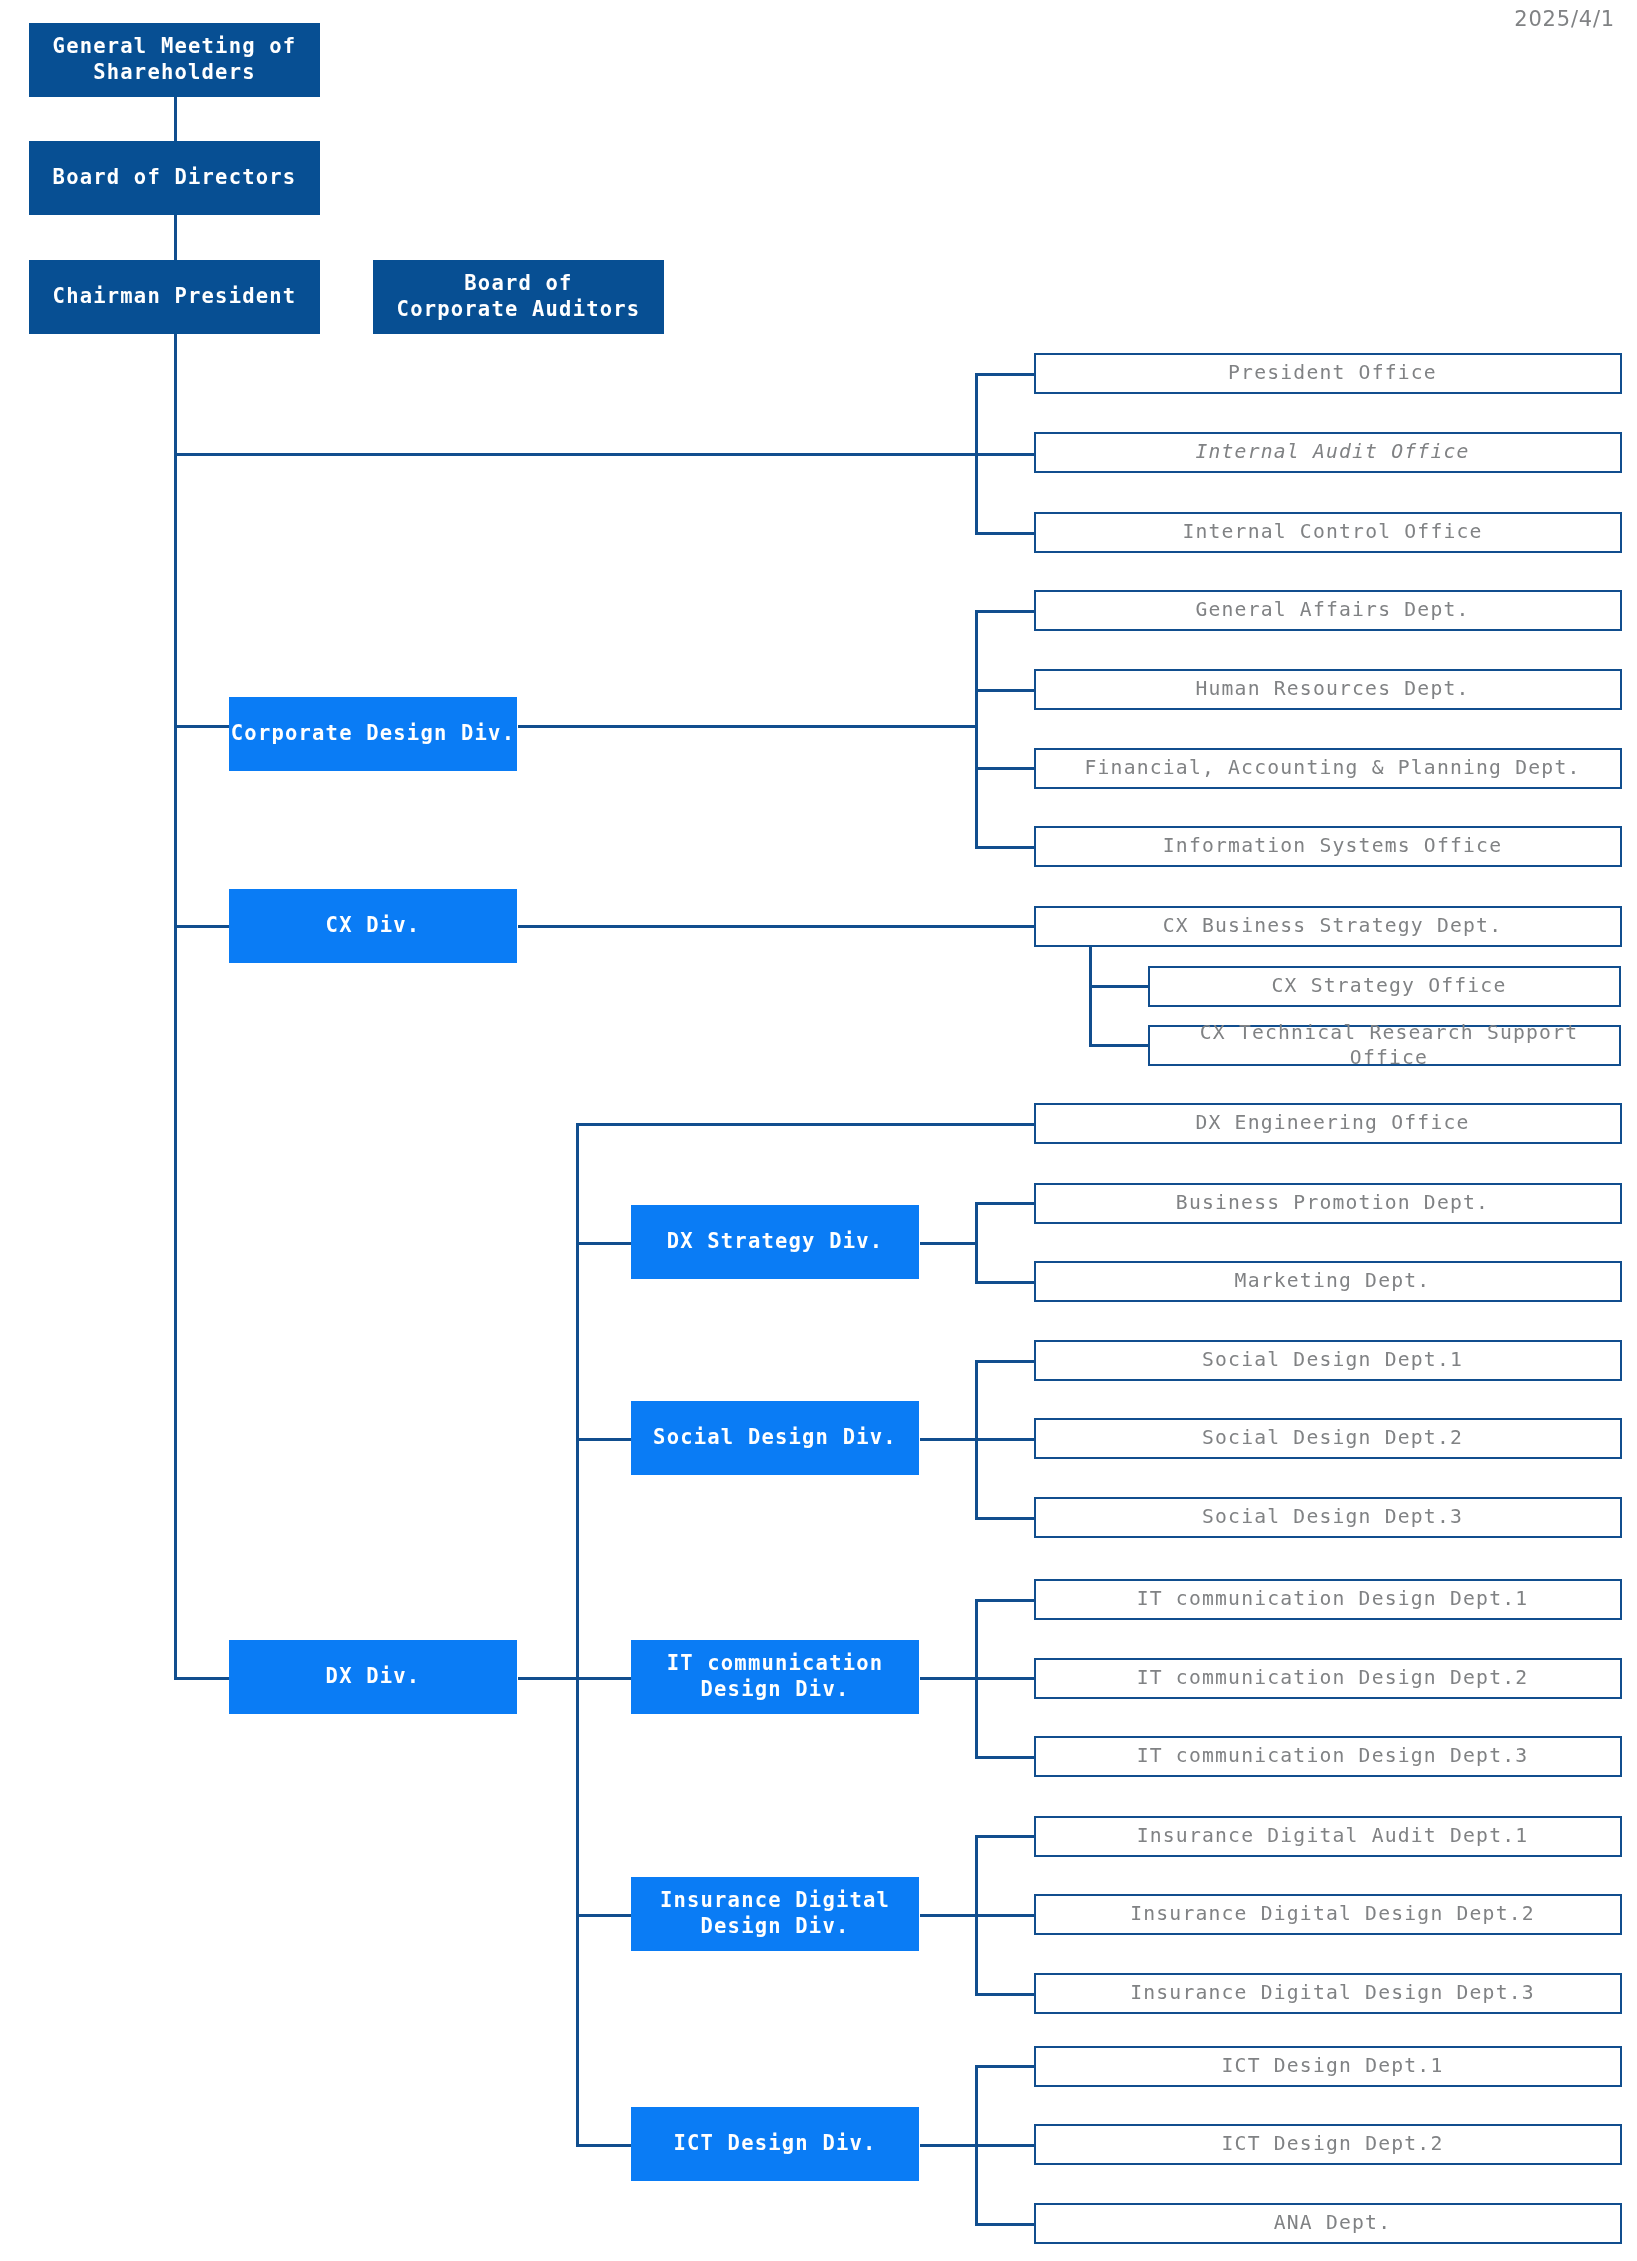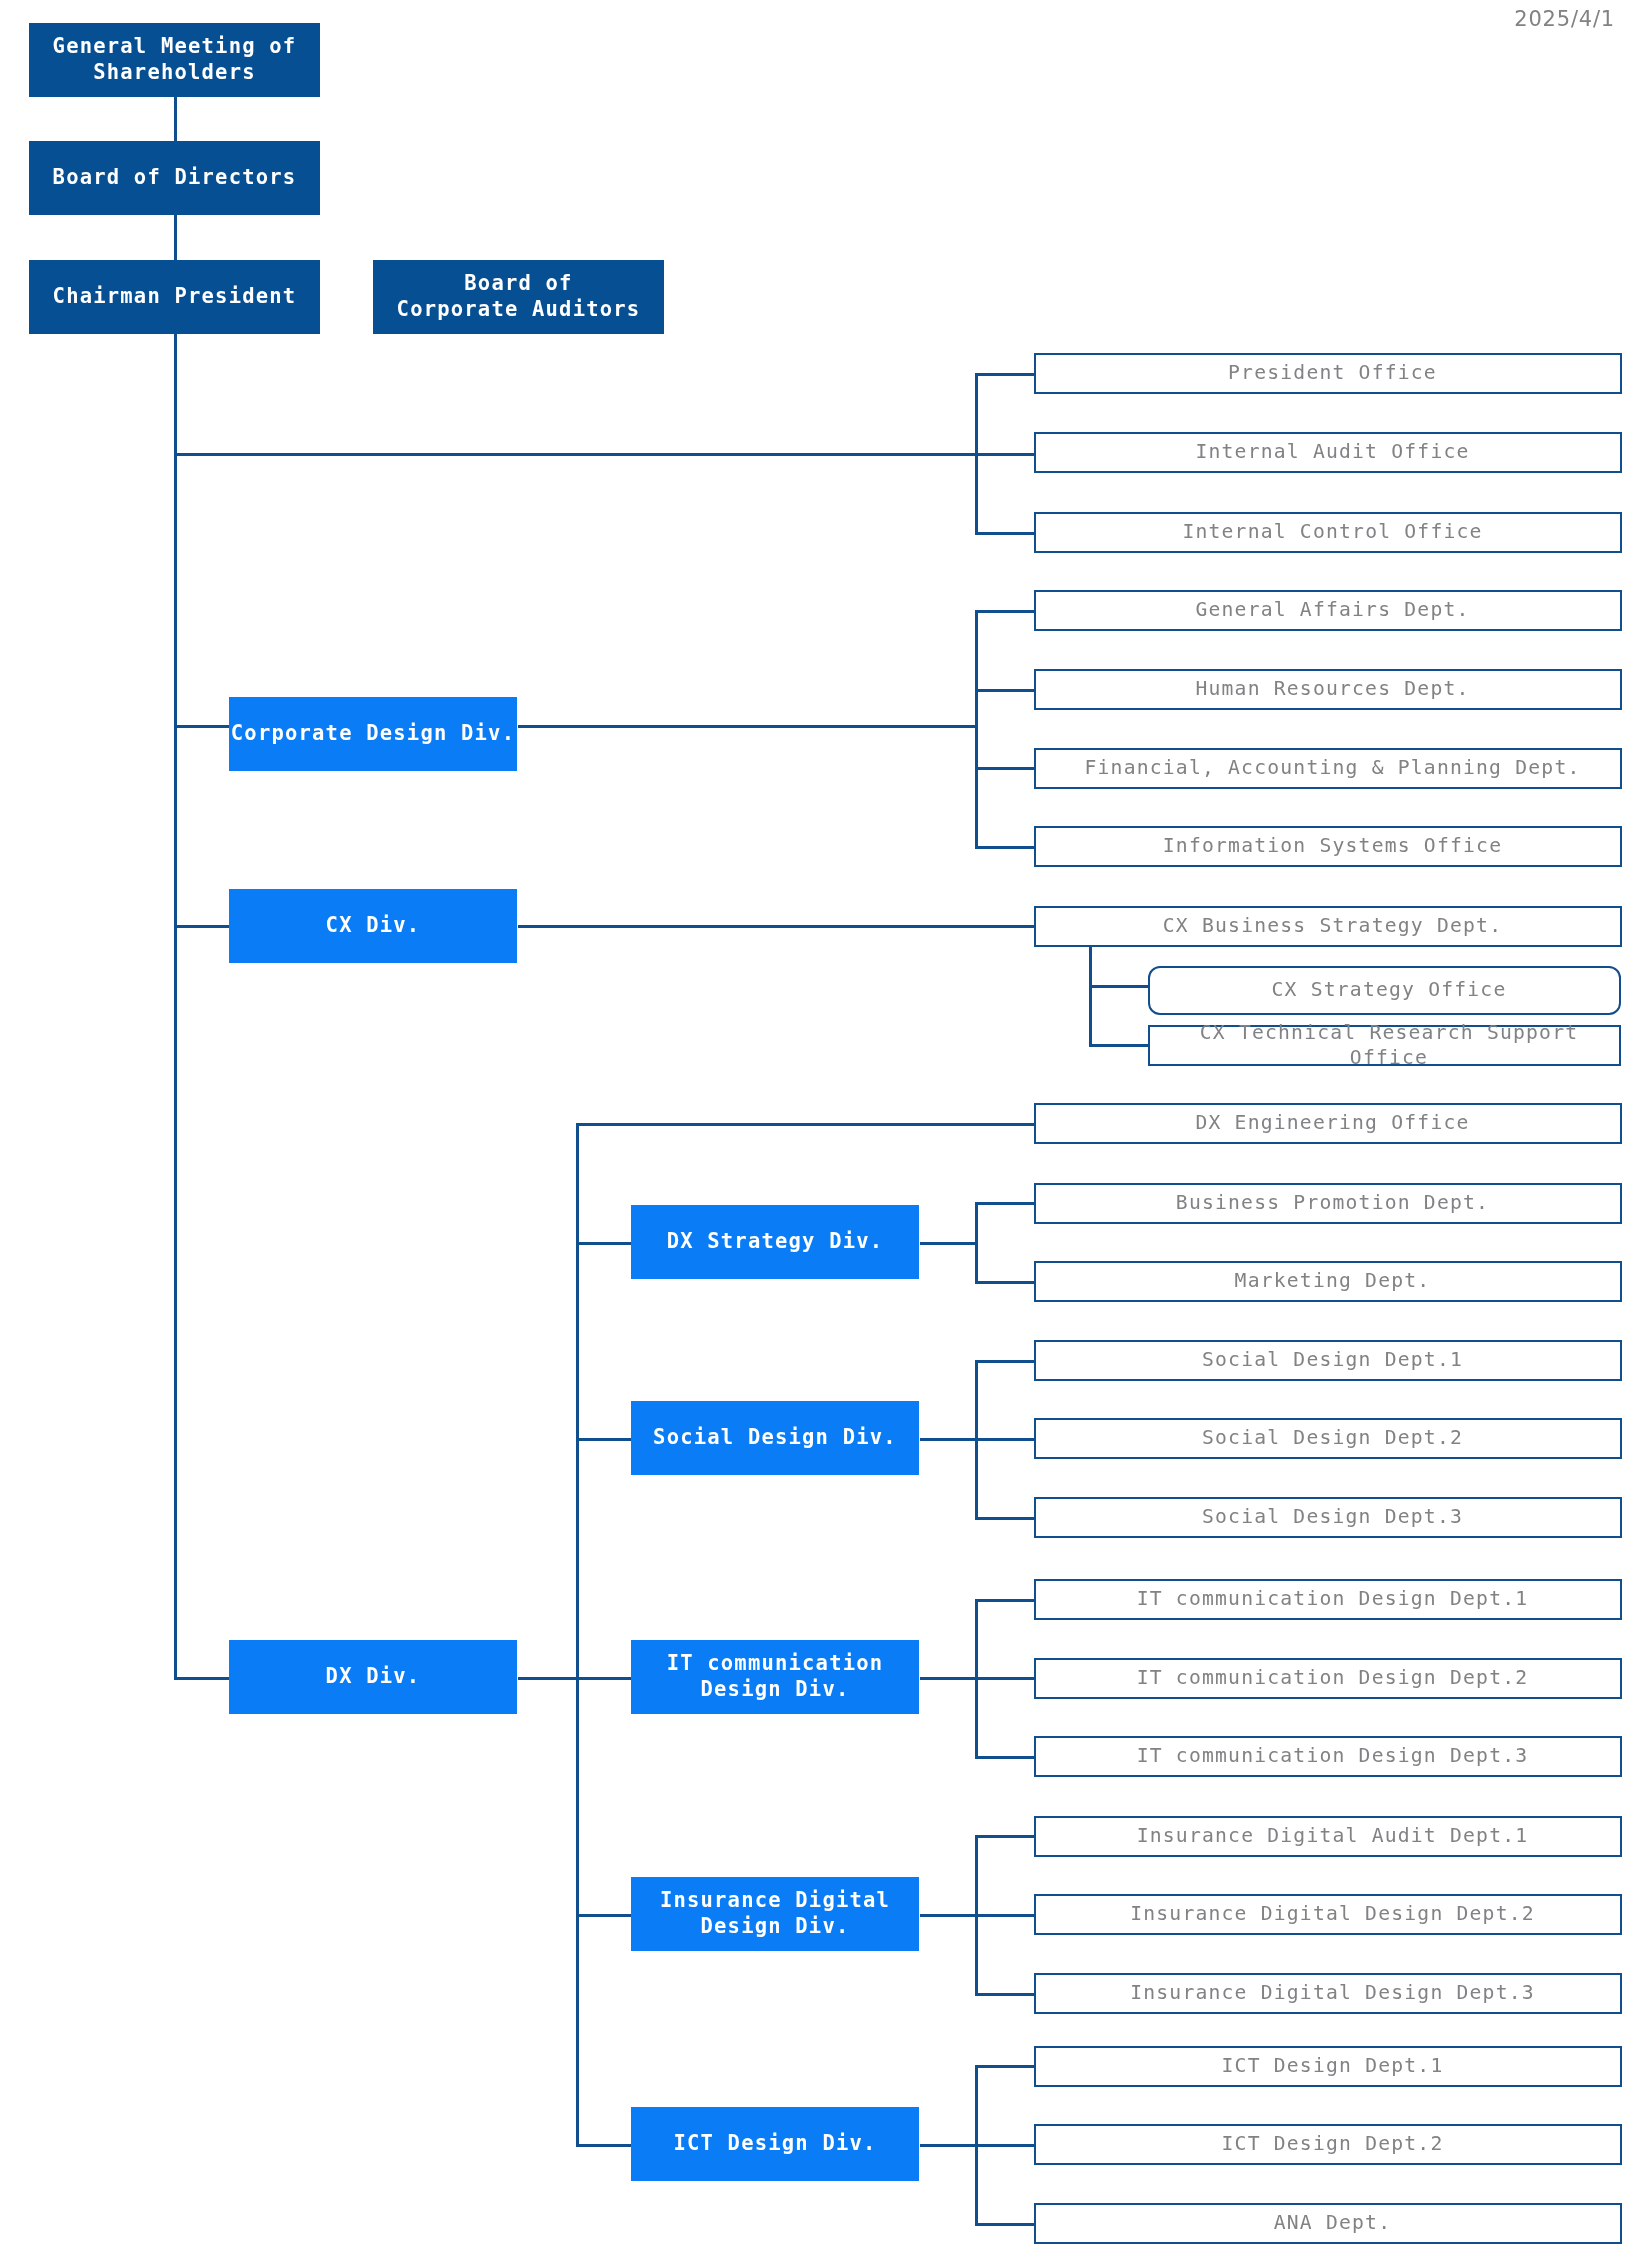--- a/index.html
+++ b/index.html
@@ -91,21 +91,21 @@
 
   <div class="box navy" style="left:373px; top:260px; width:291px; height:74px;">Board of
 Corporate Auditors</div>
 
   <div class="ln vline" style="left:975px; top:373px; width:2.5px; height:161px;"></div>
   <div class="ln hline" style="left:975px; top:373px; width:61px;"></div>
   <div class="ln hline" style="left:975px; top:453px; width:61px;"></div>
   <div class="ln hline" style="left:975px; top:532px; width:61px;"></div>
 
   <div class="box white" style="left:1034px; top:353px; width:588px; height:41px;">President Office</div>
-  <div class="box white" style="left:1034px; top:432px; width:588px; height:41px;">Internal Audit Office</div>
+  <div class="box white" style="left:1034px; top:432px; width:588px; height:41px;font-style:italic;">Internal Audit Office</div>
   <div class="box white" style="left:1034px; top:512px; width:588px; height:41px;">Internal Control Office</div>
 
   <div class="box blue" style="left:229px; top:689px; width:288px; height:74px;margin-top:8px;">Corporate Design Div.</div>
 
   <div class="ln hline" style="left:518px; top:725px; width:459px;"></div>
   <div class="ln vline" style="left:975px; top:610px; width:2.5px; height:238px;"></div>
   <div class="ln hline" style="left:975px; top:610px; width:61px;"></div>
   <div class="ln hline" style="left:975px; top:689px; width:61px;"></div>
   <div class="ln hline" style="left:975px; top:767px; width:61px;"></div>
   <div class="ln hline" style="left:975px; top:846px; width:61px;"></div>
@@ -118,21 +118,21 @@
   <div class="box blue" style="left:229px; top:889px; width:288px; height:74px;">CX Div.</div>
 
   <div class="ln hline" style="left:518px; top:925px; width:518px;"></div>
 
   <div class="box white" style="left:1034px; top:906px; width:588px; height:41px;">CX Business Strategy Dept.</div>
 
   <div class="ln vline" style="left:1089px; top:947px; width:2.5px; height:100px;"></div>
   <div class="ln hline" style="left:1089px; top:985px; width:61px;"></div>
   <div class="ln hline" style="left:1089px; top:1044px; width:61px;"></div>
 
-  <div class="box white" style="left:1148px; top:966px; width:473px; height:49px;border-radius:12px;">CX Strategy Office</div>
+  <div class="box white" style="left:1148px; top:966px; width:473px; height:41px;">CX Strategy Office</div>
   <div class="box white" style="left:1148px; top:1025px; width:473px; height:41px;">CX Technical Research Support Office</div>
 
   <div class="box blue" style="left:229px; top:1640px; width:288px; height:74px;">DX Div.</div>
 
   <div class="ln hline" style="left:518px; top:1677px; width:60px;"></div>
   <div class="ln vline" style="left:576px; top:1123px; width:2.5px; height:1023px;"></div>
 
   <div class="ln hline" style="left:576px; top:1123px; width:460px;"></div>
   <div class="box white" style="left:1034px; top:1103px; width:588px; height:41px;">DX Engineering Office</div>
 

